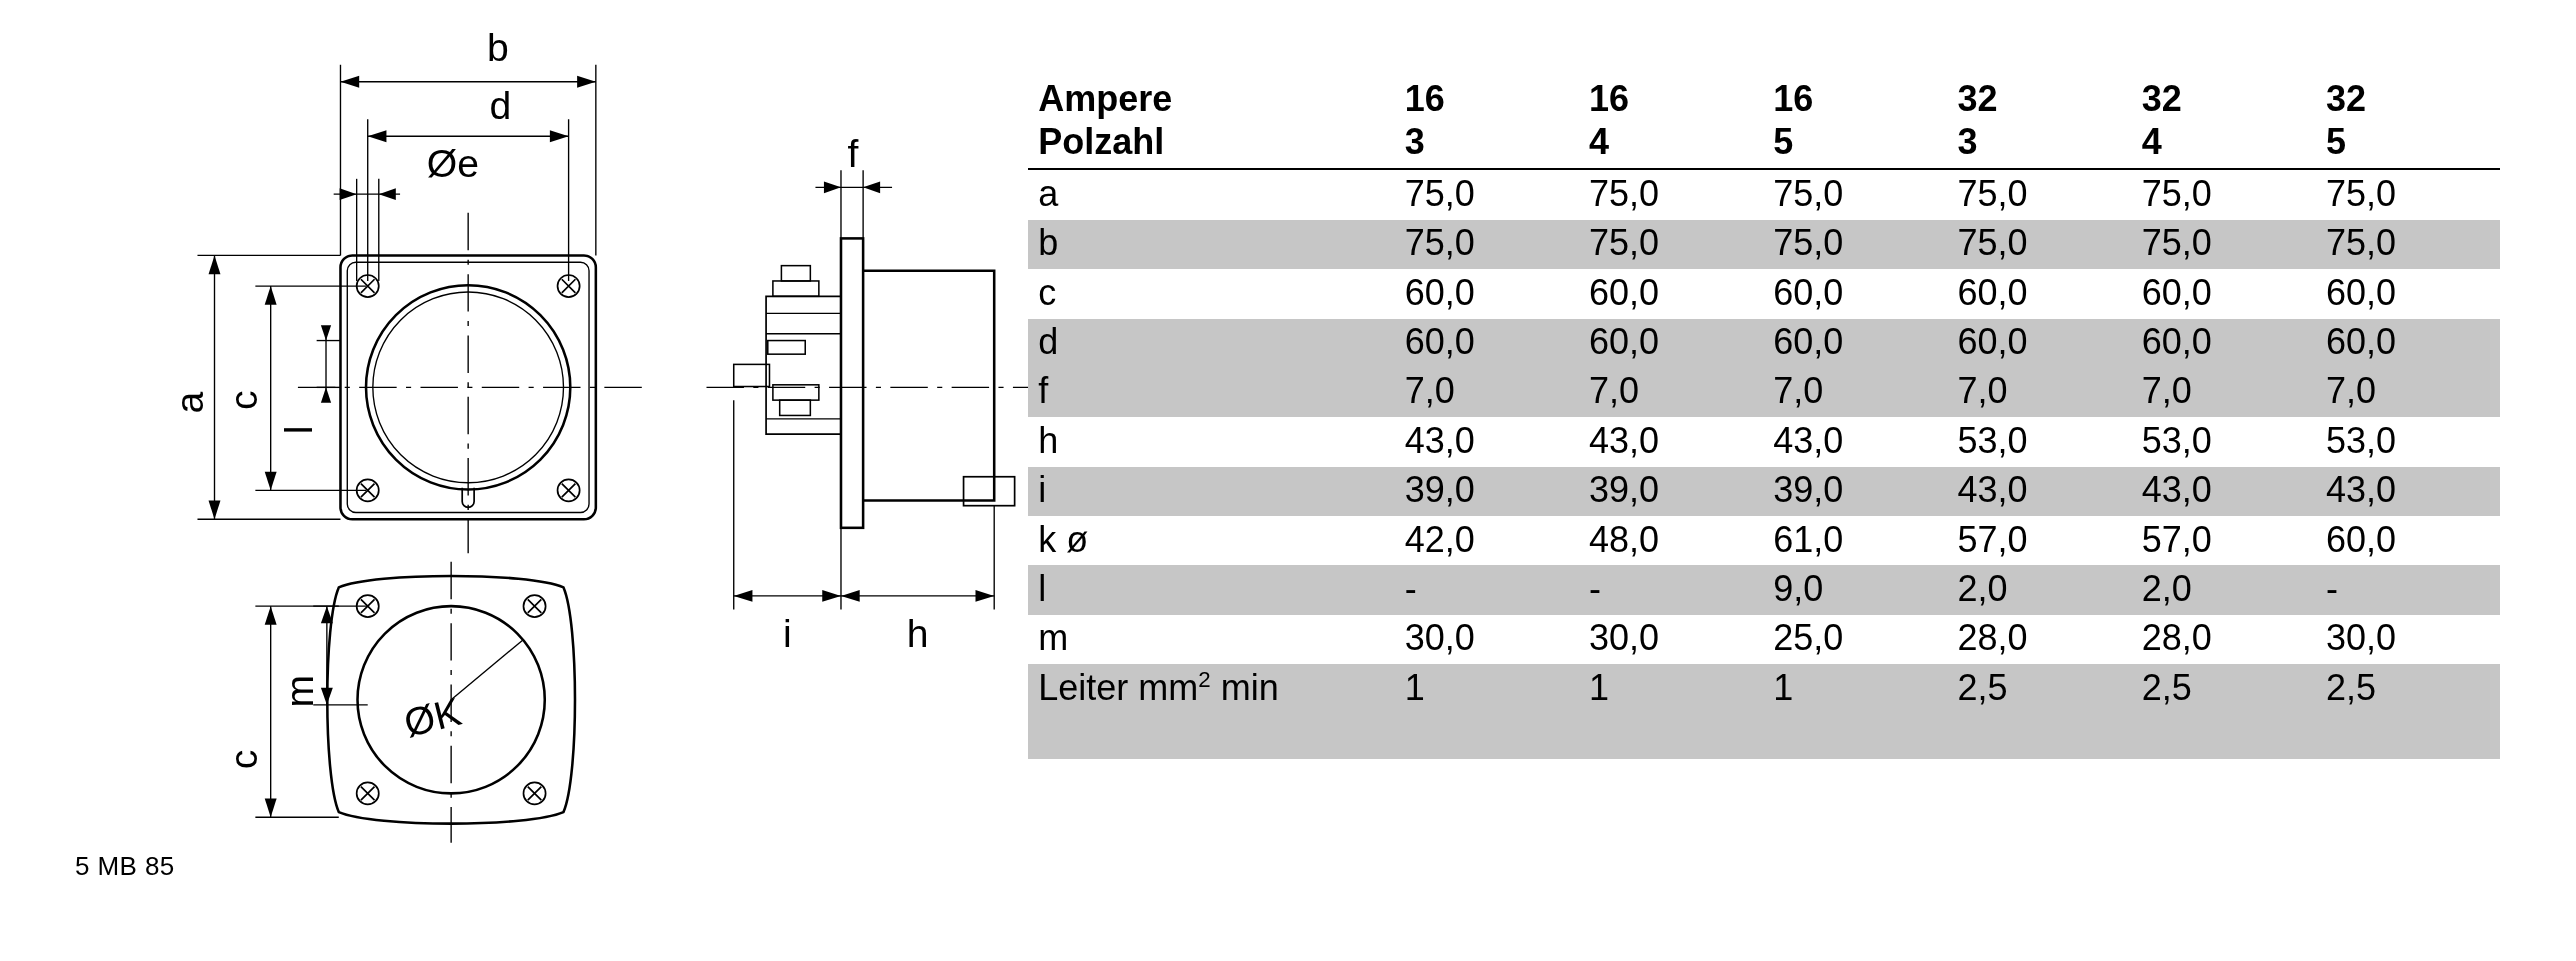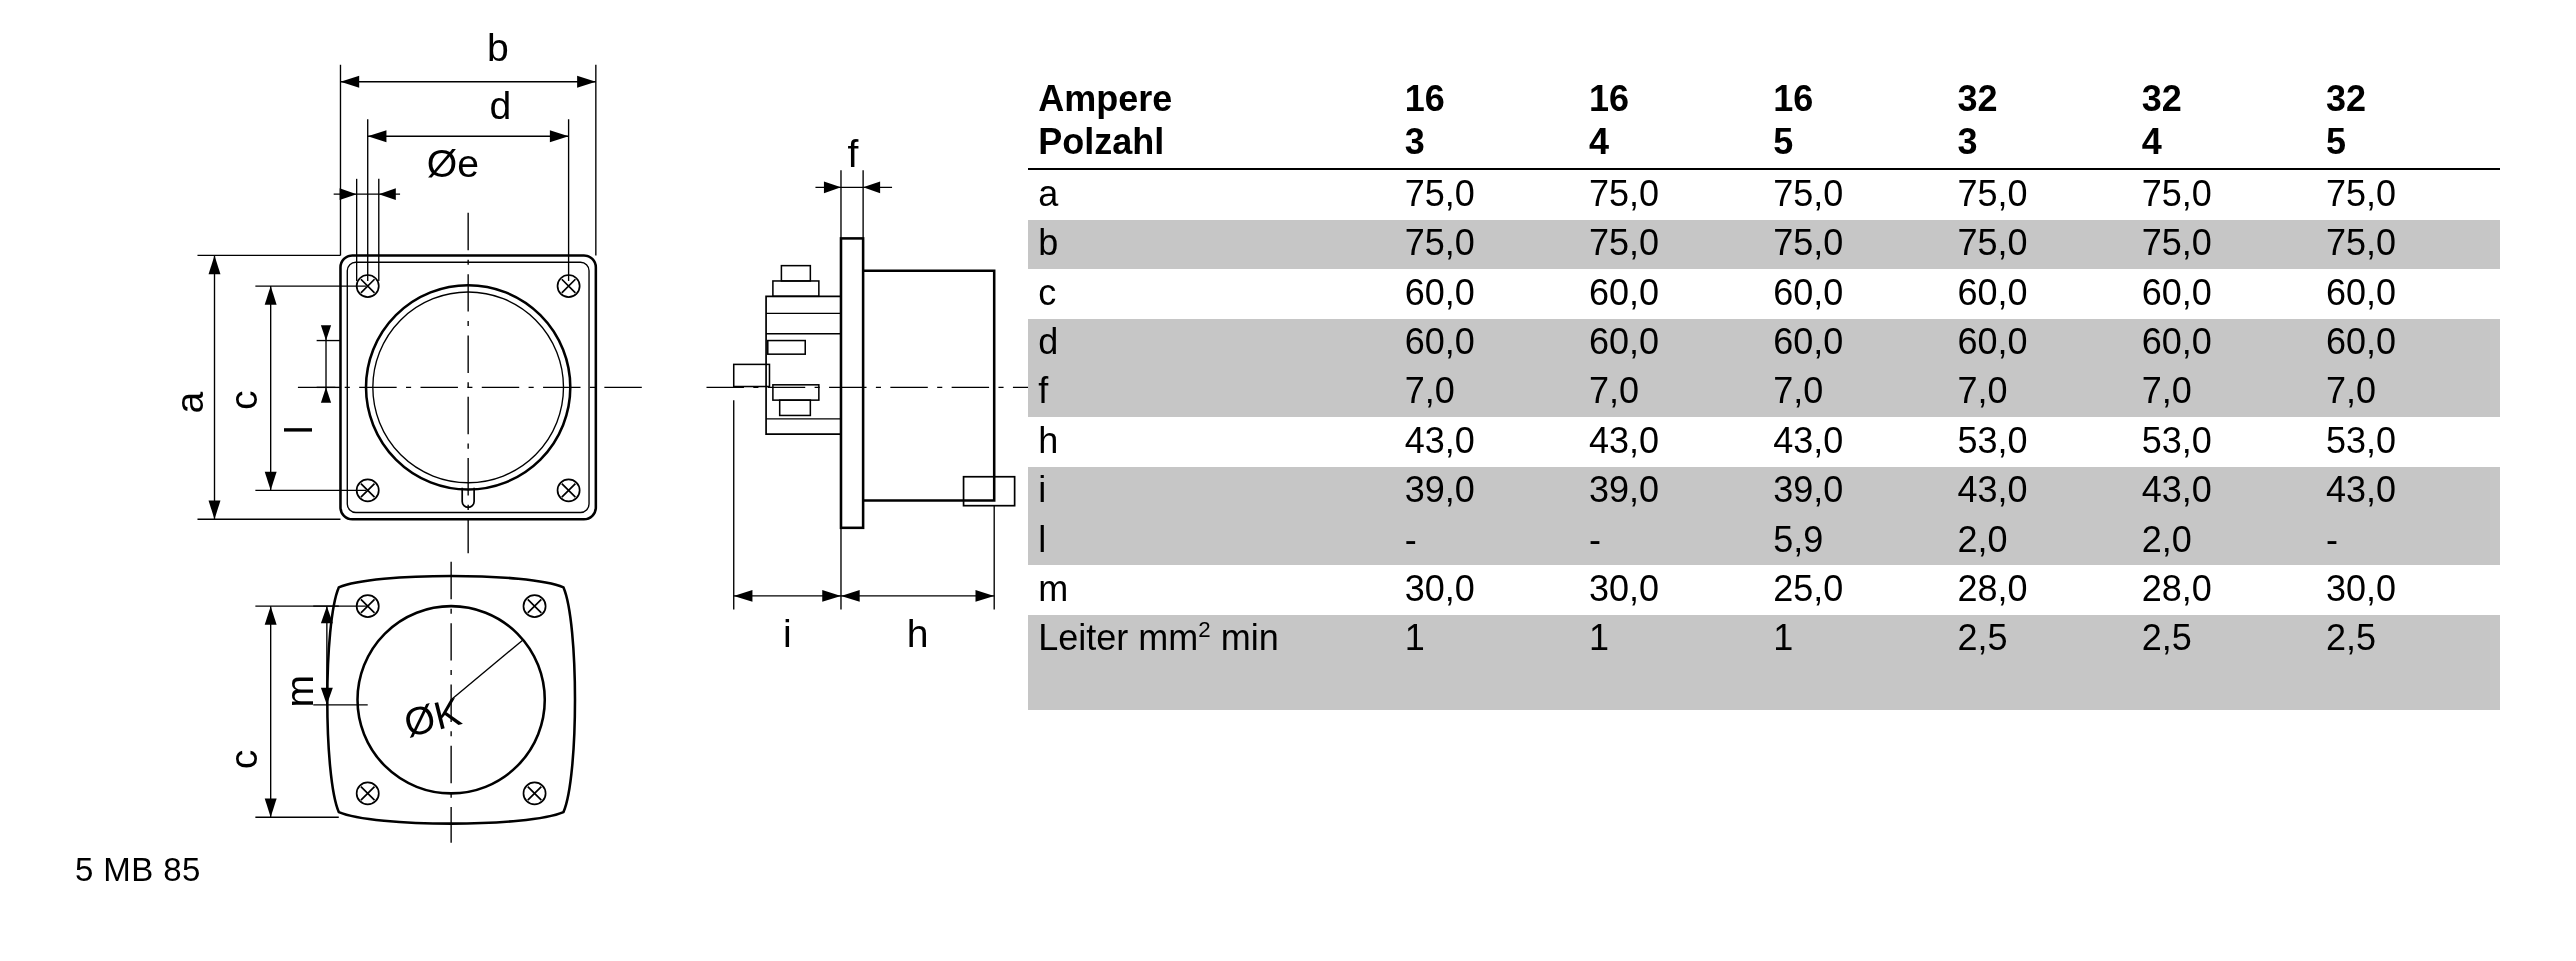--- a/index.html
+++ b/index.html
@@ -28,21 +28,21 @@
     width: 1064px;
     height: 962px;
   }
   .drawing svg {
     display: block;
   }
   .part-label {
     position: absolute;
     left: 75px;
     top: 851px;
-    font-size: 33px;
+    font-size: 26px;
     color: #000;
     letter-spacing: 0.4px;
     white-space: nowrap;
   }
 
   
   .table-wrap {
     position: absolute;
     left: 1028px;
     top: 75px;
@@ -363,25 +363,34 @@
           </tr>
           <tr class="shaded">
             <td>i</td>
             <td>39,0</td>
             <td>39,0</td>
             <td>39,0</td>
             <td>43,0</td>
             <td>43,0</td>
             <td>43,0</td>
           </tr>
+          <tr>
+            <td>k ø</td>
+            <td>42,0</td>
+            <td>48,0</td>
+            <td>61,0</td>
+            <td>57,0</td>
+            <td>57,0</td>
+            <td>60,0</td>
+          </tr>
           <tr class="shaded">
             <td>l</td>
             <td>-</td>
             <td>-</td>
-            <td>5,9</td>
+            <td>9,0</td>
             <td>2,0</td>
             <td>2,0</td>
             <td>-</td>
           </tr>
           <tr>
             <td>m</td>
             <td>30,0</td>
             <td>30,0</td>
             <td>25,0</td>
             <td>28,0</td>

